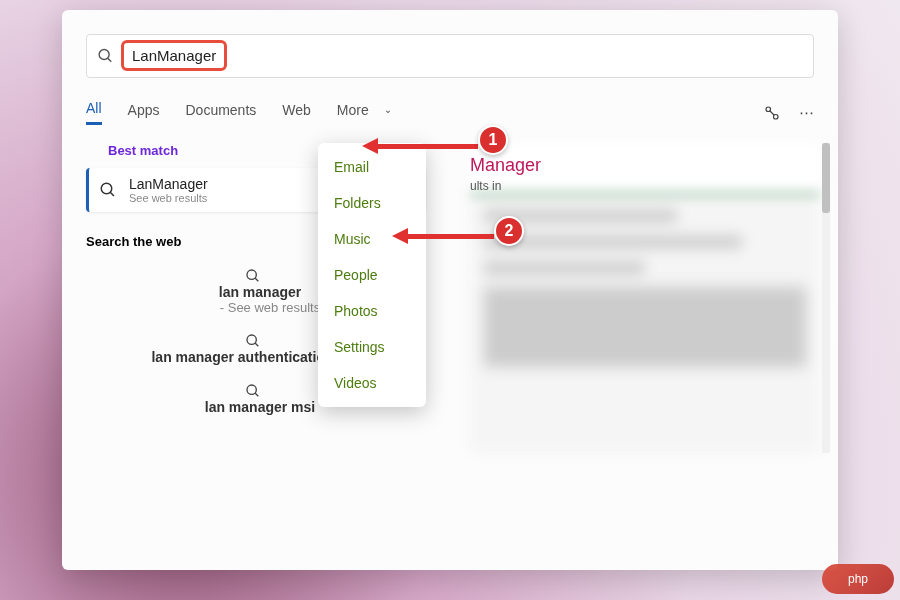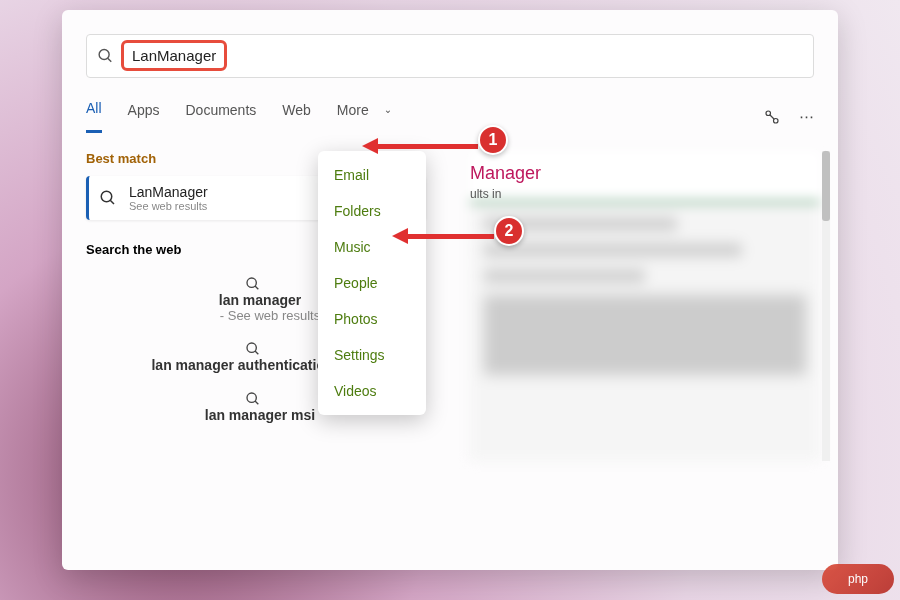--- a/index.html
+++ b/index.html
@@ -50,36 +50,36 @@
     font-weight: 400;
   }
   .search-input { border: none; outline: none; font-size: 15px; margin-left: 8px; width: 100%; background: transparent; visibility: hidden; }
   .tabs-row {
     display: flex;
     align-items: center;
     margin: 22px 24px 0 24px;
     font-size: 14px;
     color: #555;
   }
-  .tab { margin-right: 26px; padding-bottom: 14px; cursor: pointer; }
+  .tab { margin-right: 26px; padding-bottom: 6px; cursor: pointer; }
   .tab.active { color: #1a5fb4; border-bottom: 3px solid #1a5fb4; font-weight: 500; }
   .more-tab { display: flex; align-items: center; gap: 15px; }
   .chevron { font-size: 10px; }
   .tabs-spacer { flex: 1; }
   .split-icon, .ellipsis-icon { margin-left: 18px; color: #444; font-size: 15px; cursor: pointer; }
   .content-area {
     display: flex;
     margin-top: 18px;
     position: relative;
   }
   .left-col {
     width: 372px;
     padding-left: 24px;
   }
-  .best-match-label { font-size: 13px; font-weight: 600; color: #a16207; margin-bottom: 10px; }
+  .best-match-label { font-size: 13px; font-weight: 600; color: #6d28d9; margin-bottom: 10px; margin-left: 22px; }
   .best-match-item {
     display: flex;
     align-items: center;
     background: #fff;
     border-left: 3px solid #1a5fb4;
     border-radius: 4px;
     box-shadow: 0 1px 3px rgba(0,0,0,0.08);
     padding: 8px 10px;
     width: 340px;
     margin-bottom: 22px;

